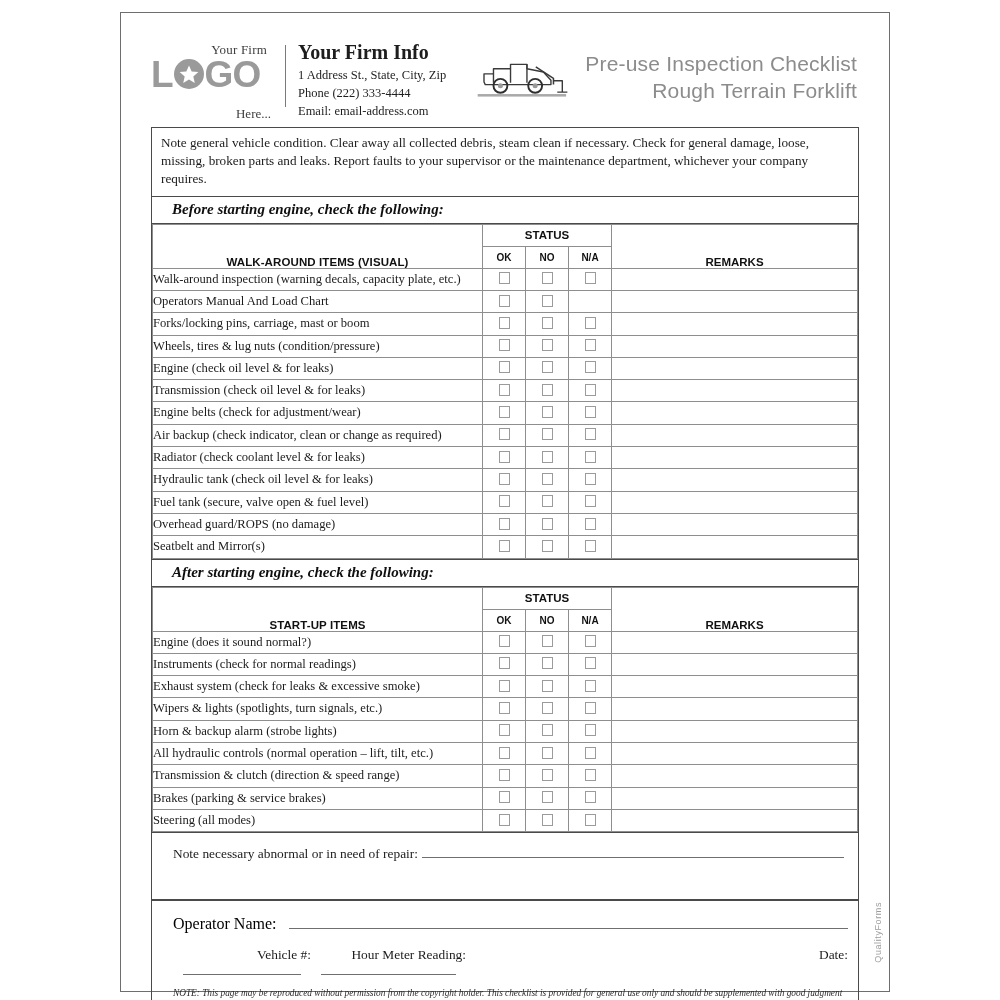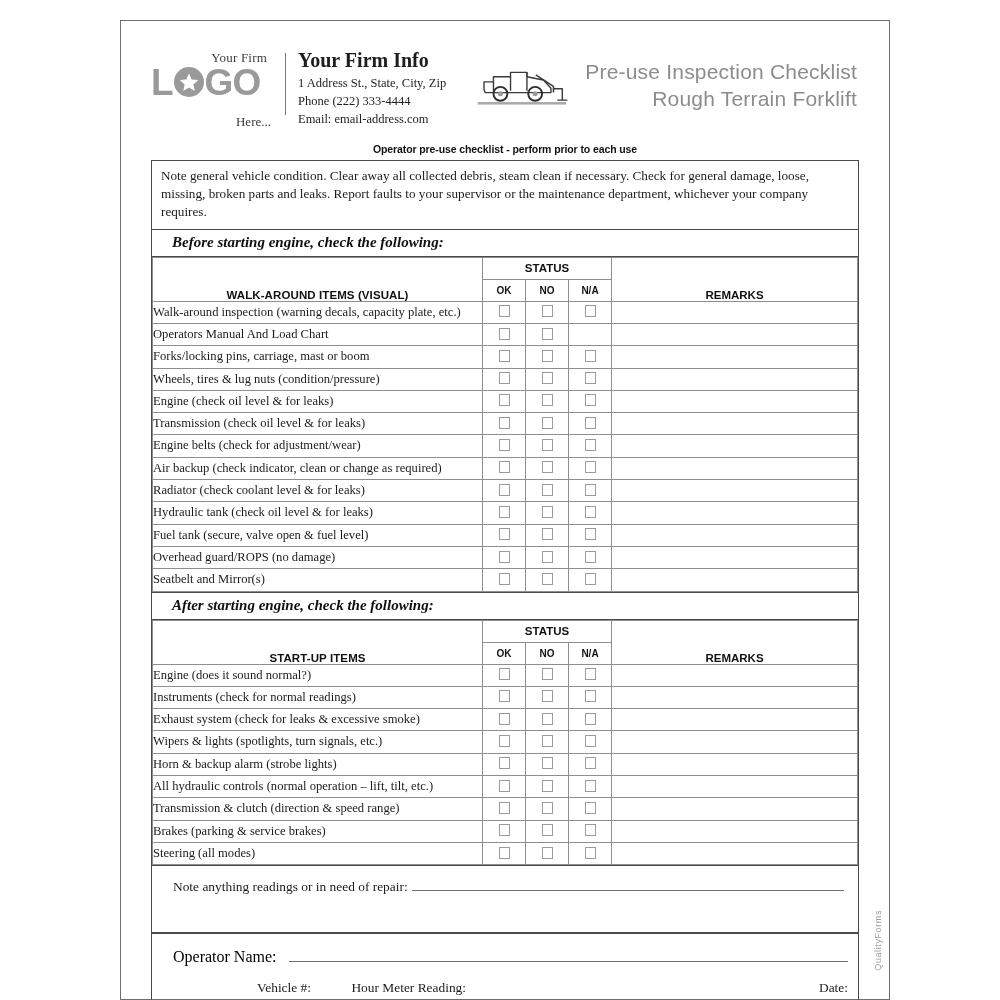--- a/index.html
+++ b/index.html
@@ -16,21 +16,21 @@
   .canvas {
     position: relative;
     width: 1000px;
     height: 1000px;
     background: #ffffff;
   }
   
   .sheet {
     position: absolute;
     left: 120px;
-    top: 20px;
+    top: 12px;
     width: 770px;
     height: 980px;
     background: #ffffff;
     border: 1px solid #6e6e6e;
     box-sizing: border-box;
   }
   .sheet-inner {
     position: absolute;
     left: 0; top: 0; right: 0; bottom: 0;
     padding: 28px 30px 0 30px;
@@ -339,21 +339,20 @@
             <rect x="8" y="65" width="140" height="4" fill="#a9a9a9"></rect>
           </svg>
         </div>
 
         <div class="title-block">
           <div class="title-line">Pre-use Inspection Checklist</div>
           <div class="title-line">Rough Terrain Forklift</div>
         </div>
       </div>
 
-      <div class="sub-caption">Operator pre-use checklist - perform prior to each use</div>
 
       <div class="frame">
 
         <div class="note-box">Note general vehicle condition. Clear away all collected debris, steam clean if necessary. Check for general damage, loose, missing, broken parts and leaks. Report faults to your supervisor or the maintenance department, whichever your company requires.</div>
 
         <div class="section-head">Before starting engine, check the following:</div>
 
         <table class="chk">
           <colgroup>
             <col class="c-item">
@@ -554,21 +553,21 @@
                 <td class="cbcell"><span class="cb"></span></td>
                 <td class="cbcell"><span class="cb"></span></td>
                 <td class="remcell"></td>
               </tr>
             </tbody>
         </table>
       </div>
 
       <div class="abnormal-box">
         <div class="fieldrow">
-          <span class="fieldlabel">Note anything readings or in need of repair:</span>
+          <span class="fieldlabel">Note necessary abnormal or in need of repair:</span>
           <span class="dots"></span>
         </div>
         <div class="blankline"></div>
       </div>
 
       <div class="footer-box">
         <div class="fieldrow">
           <span class="fieldlabel">Operator Name:</span>
           <span class="ln-lg"></span>
         </div>

